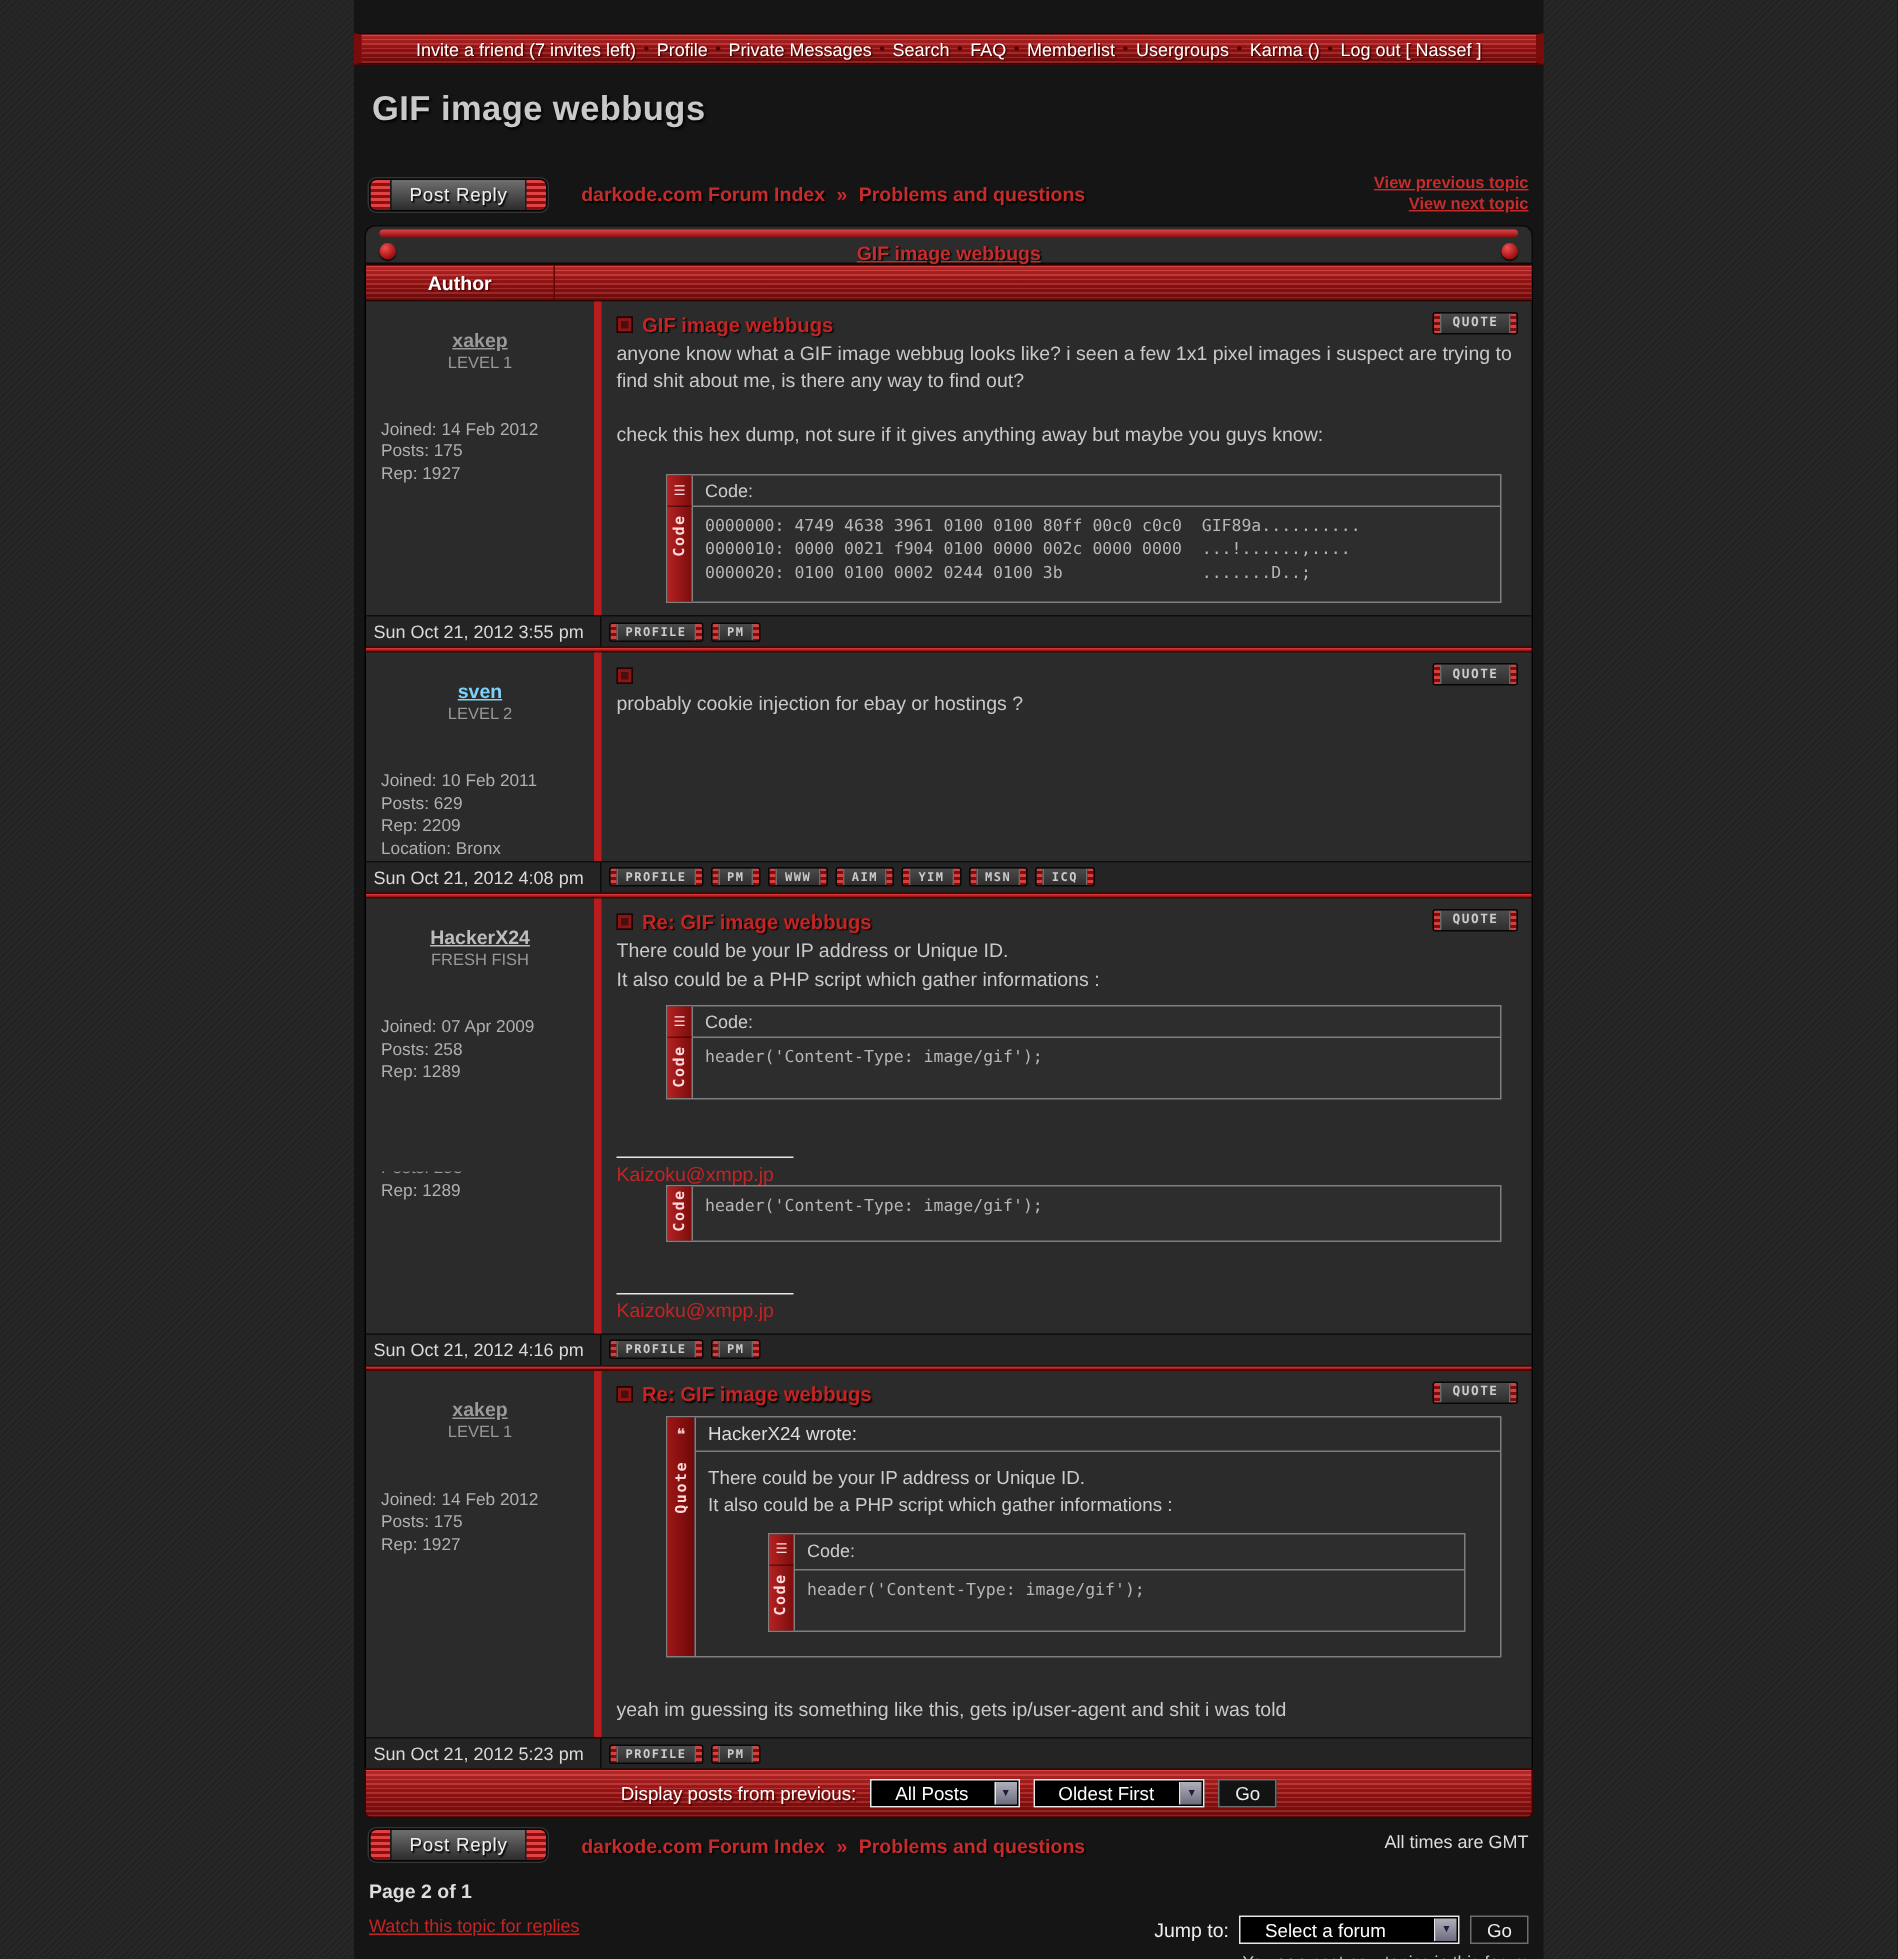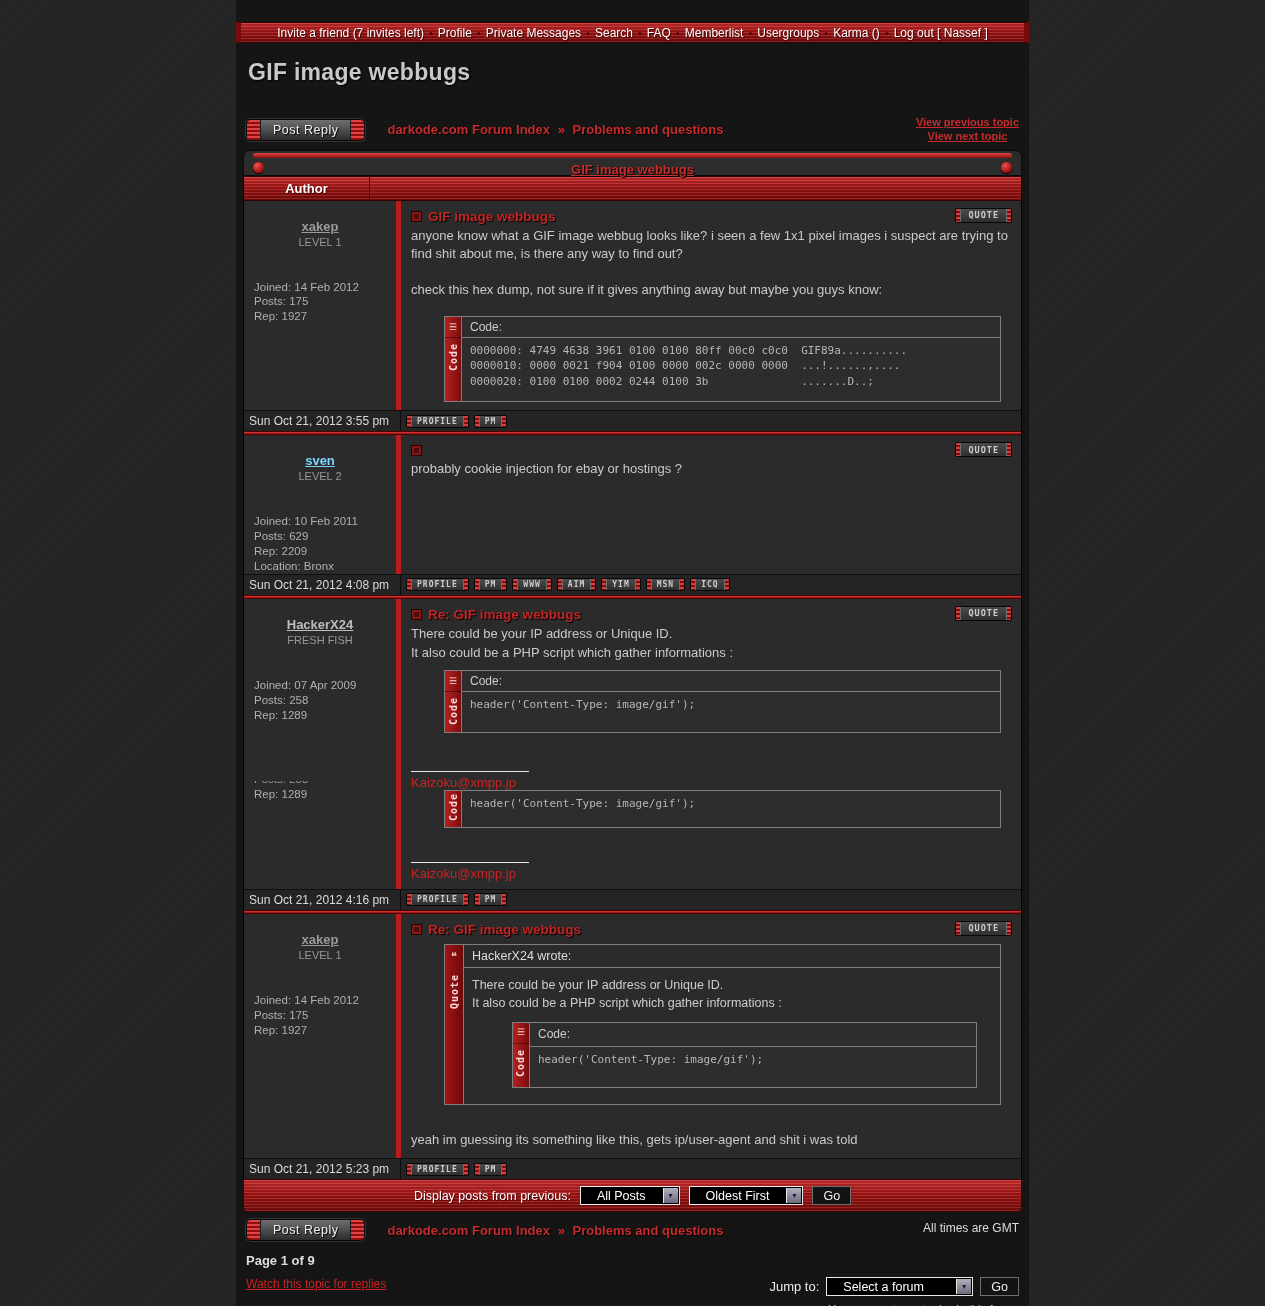--- a/index.html
+++ b/index.html
@@ -34,21 +34,21 @@
   .toolbar { display:flex; align-items:center; margin:30px 10px 0; position:relative; }
   .preply { display:inline-flex; height:22px; border:1px solid #070707; border-radius:5px; overflow:hidden;
     box-shadow:0 0 0 1px #343434; cursor:pointer; flex:0 0 auto; }
   .preply .cap { width:13px; background:repeating-linear-gradient(180deg,#df4343 0 2px,#8c1010 2px 4px); }
   .preply .plabel { background:linear-gradient(#6f6f6f,#2c2c2c); color:#f0f0f0; font-weight:normal; font-size:12.5px;
     padding:0 12px; display:flex; align-items:center; border-left:1px solid #1c1c1c; border-right:1px solid #1c1c1c;
     text-shadow:1px 1px 1px #000; letter-spacing:0.5px; }
   .crumbs { margin-left:22px; font-size:13px; font-weight:bold; }
   .crumb-link { color:#c62c2c; cursor:pointer; text-shadow:1px 1px 1px #000; }
   .crumb-sep { color:#c62c2c; margin:0 4px; }
-  .view-links { margin-left:auto; text-align:center; line-height:1.25;text-decoration:underline; }
+  .view-links { margin-left:auto; text-align:right; line-height:1.25;text-decoration:underline; }
   .view-links span { display:block; color:#c62c2c; font-size:11px; font-weight:bold; text-decoration:underline; cursor:pointer; }
 
   
   .topic-bar { position:relative; height:26px; margin:6px 7px 0; background:#2c2c2c;
     border:1px solid #0a0a0a; border-radius:7px 7px 0 0; }
   .topic-bar::before { content:""; position:absolute; left:9px; right:9px; top:2px; height:5px; border-radius:3px;
     background:linear-gradient(#e04444,#8c0f0f); }
   .corner-dot { position:absolute; top:11px; width:11px; height:11px; border-radius:50%;
     background:radial-gradient(circle at 35% 30%, #ef5050, #a31212 65%, #6d0707); box-shadow:0 1px 1px #000; }
   .corner-dot.left { left:9px; } .corner-dot.right { right:9px; }
@@ -498,21 +498,21 @@
       <span class="cap"></span>
     </div>
     <div class="crumbs">
       <span class="crumb-link">darkode.com Forum Index</span>
       <span class="crumb-sep">»</span>
       <span class="crumb-link">Problems and questions</span>
     </div>
     <span class="all-times">All times are GMT</span>
   </div>
 
-  <div class="page-info">Page 1 of 9</div>
+  <div class="page-info">Page 2 of 1</div>
 
   <div class="footer-cols">
     <span class="watch-link">Watch this topic for replies</span>
     <div class="footer-right">
       <div class="jump-row">
         <span>Jump to:</span>
         <div class="sel">
           <span class="sval">Select a forum</span>
           <span class="sarrow">▼</span>
         </div>

